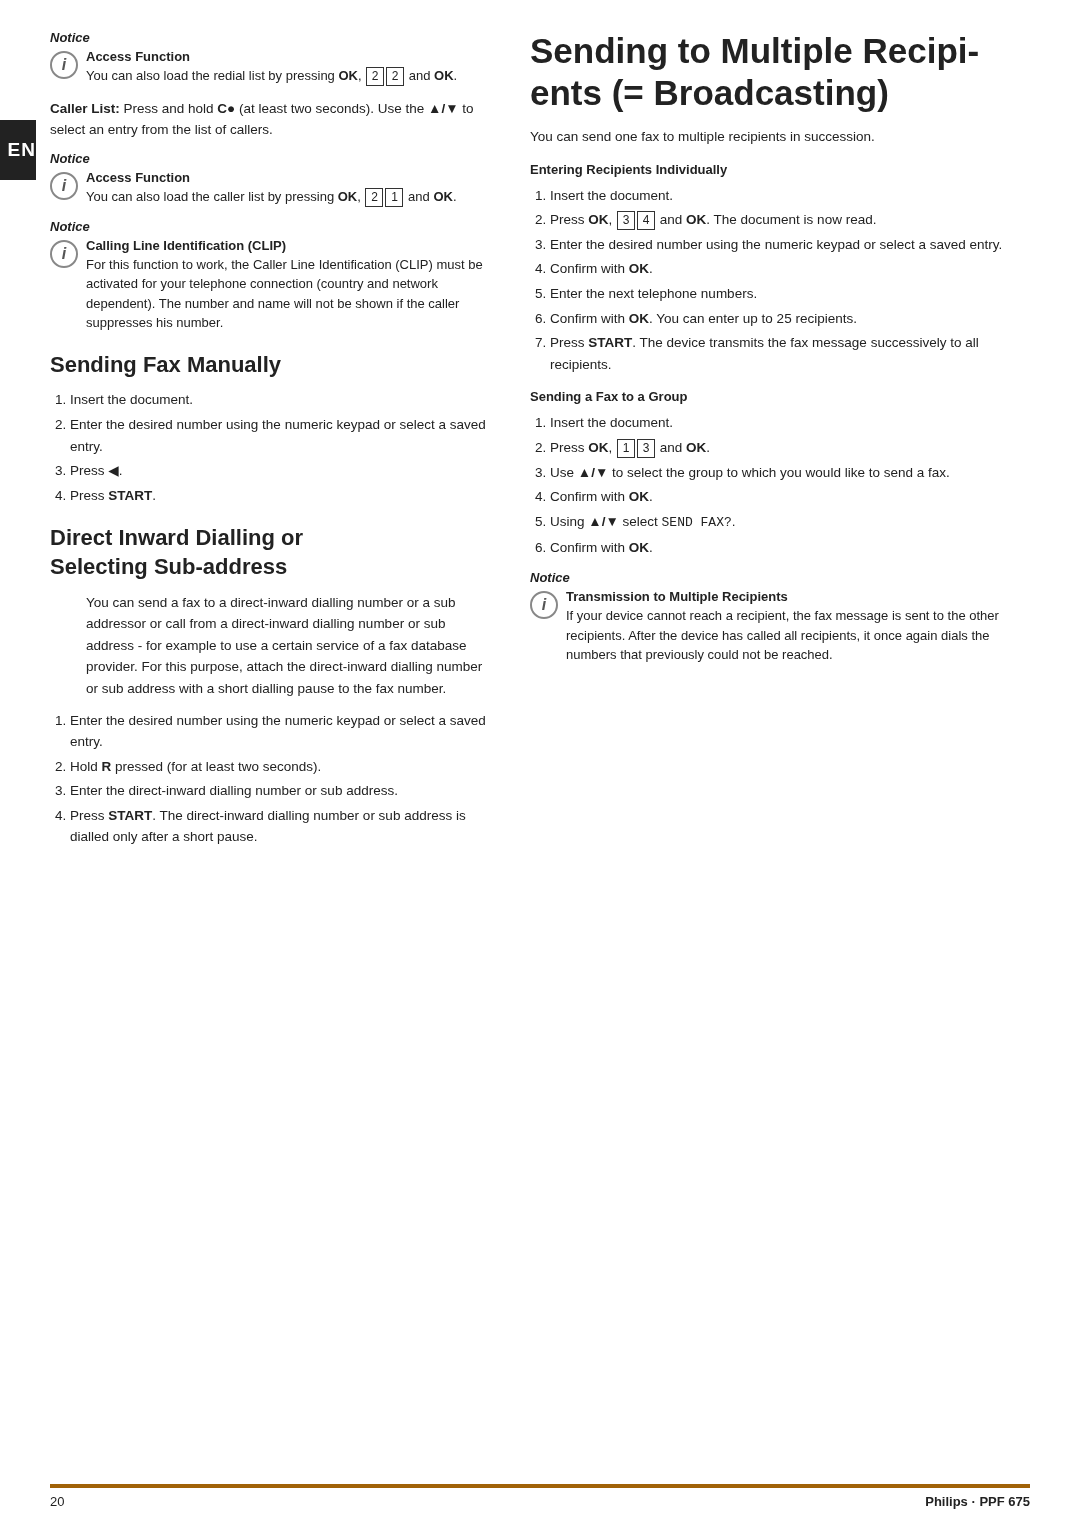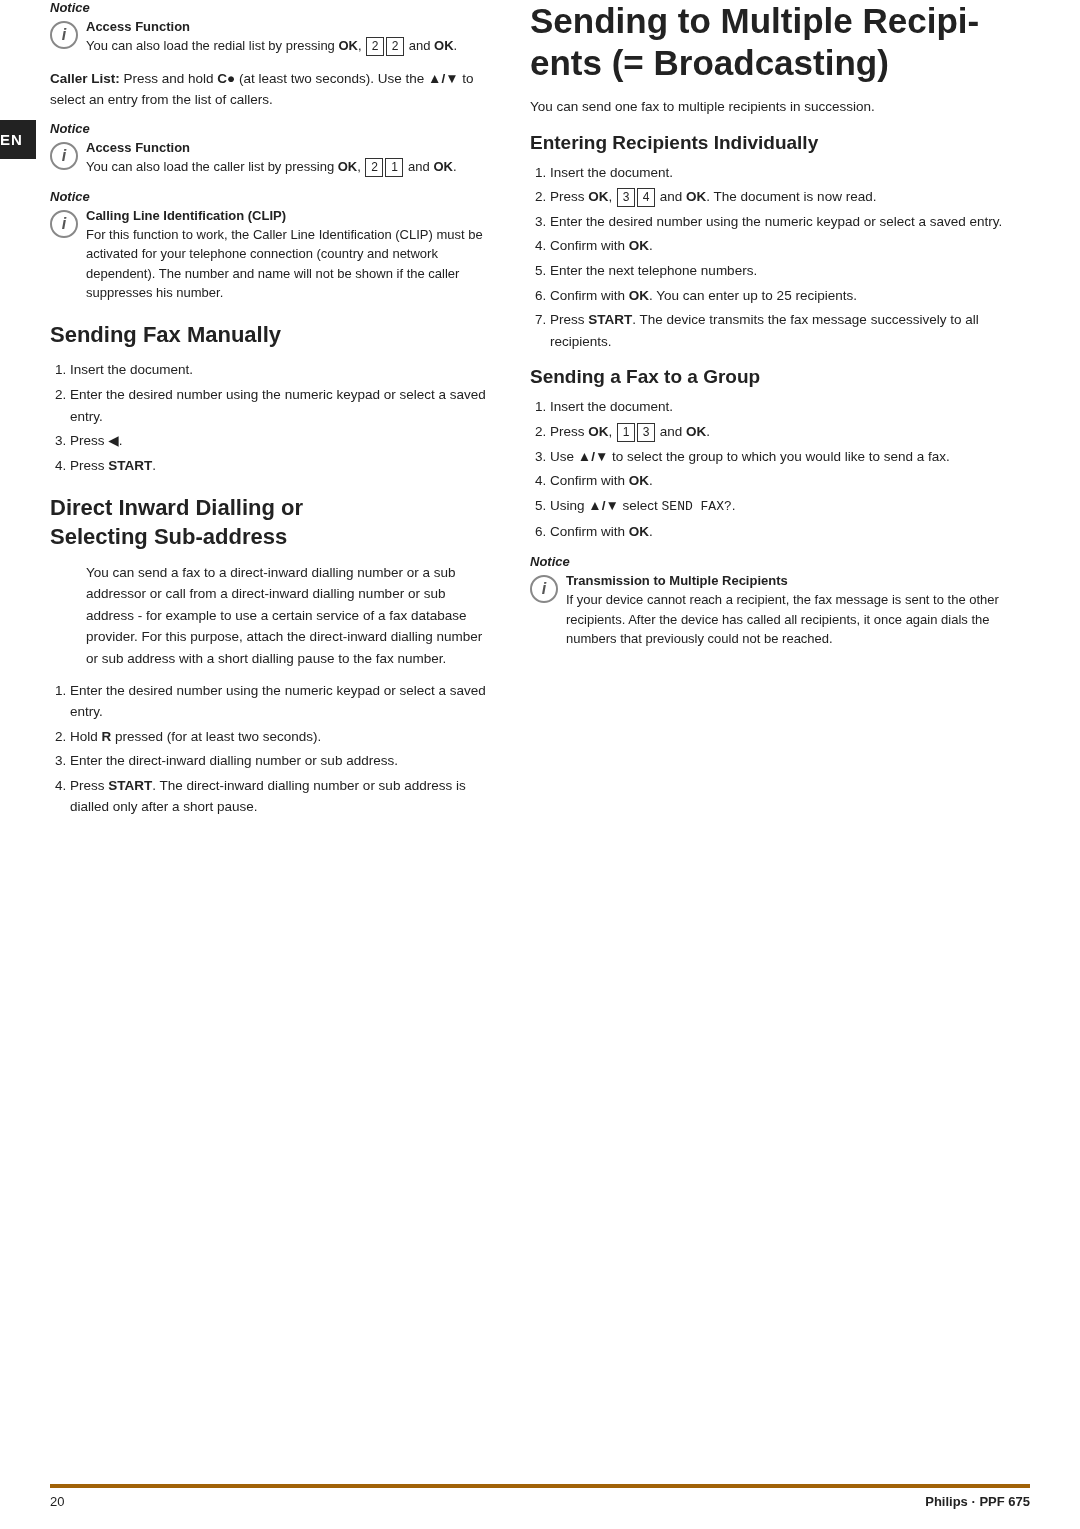--- a/index.html
+++ b/index.html
@@ -18,34 +18,35 @@
       padding: 0;
       position: relative;
       background: #fff;
     }
     
     .en-tab {
       position: absolute;
       left: 0;
       top: 120px;
       width: 36px;
-      height: 39px;
+      height: 60px;
       background: #222;
       color: #fff;
       display: flex;
       align-items: center;
-      justify-content: flex-start;
-      font-weight: bold;
-      font-size: 15px;
+      justify-content: flex-end;
+      font-weight: bold;
+      font-size: 19px;
       letter-spacing: 1px;
     }
     .content-area {
       display: flex;
       margin: 0 50px 0 50px;
       gap: 40px;
+      padding-top: 30px;
     }
     .left-col {
       width: 440px;
       flex-shrink: 0;
     }
     .right-col {
       flex: 1;
     }
     
     .notice-label {
@@ -110,21 +111,21 @@
       margin: 18px 0 10px 0;
       line-height: 1.3;
     }
     .right-section-title {
       font-size: 35px;
       font-weight: bold;
       margin-bottom: 12px;
       line-height: 1.2;
     }
     .sub-section-title {
-      font-size: 19px;
+      font-size: 13px;
       font-weight: bold;
       margin: 14px 0 8px 0;
     }
     ol.steps {
       padding-left: 20px;
       margin-bottom: 12px;
     }
     ol.steps li {
       font-size: 13.5px;
       line-height: 1.6;

